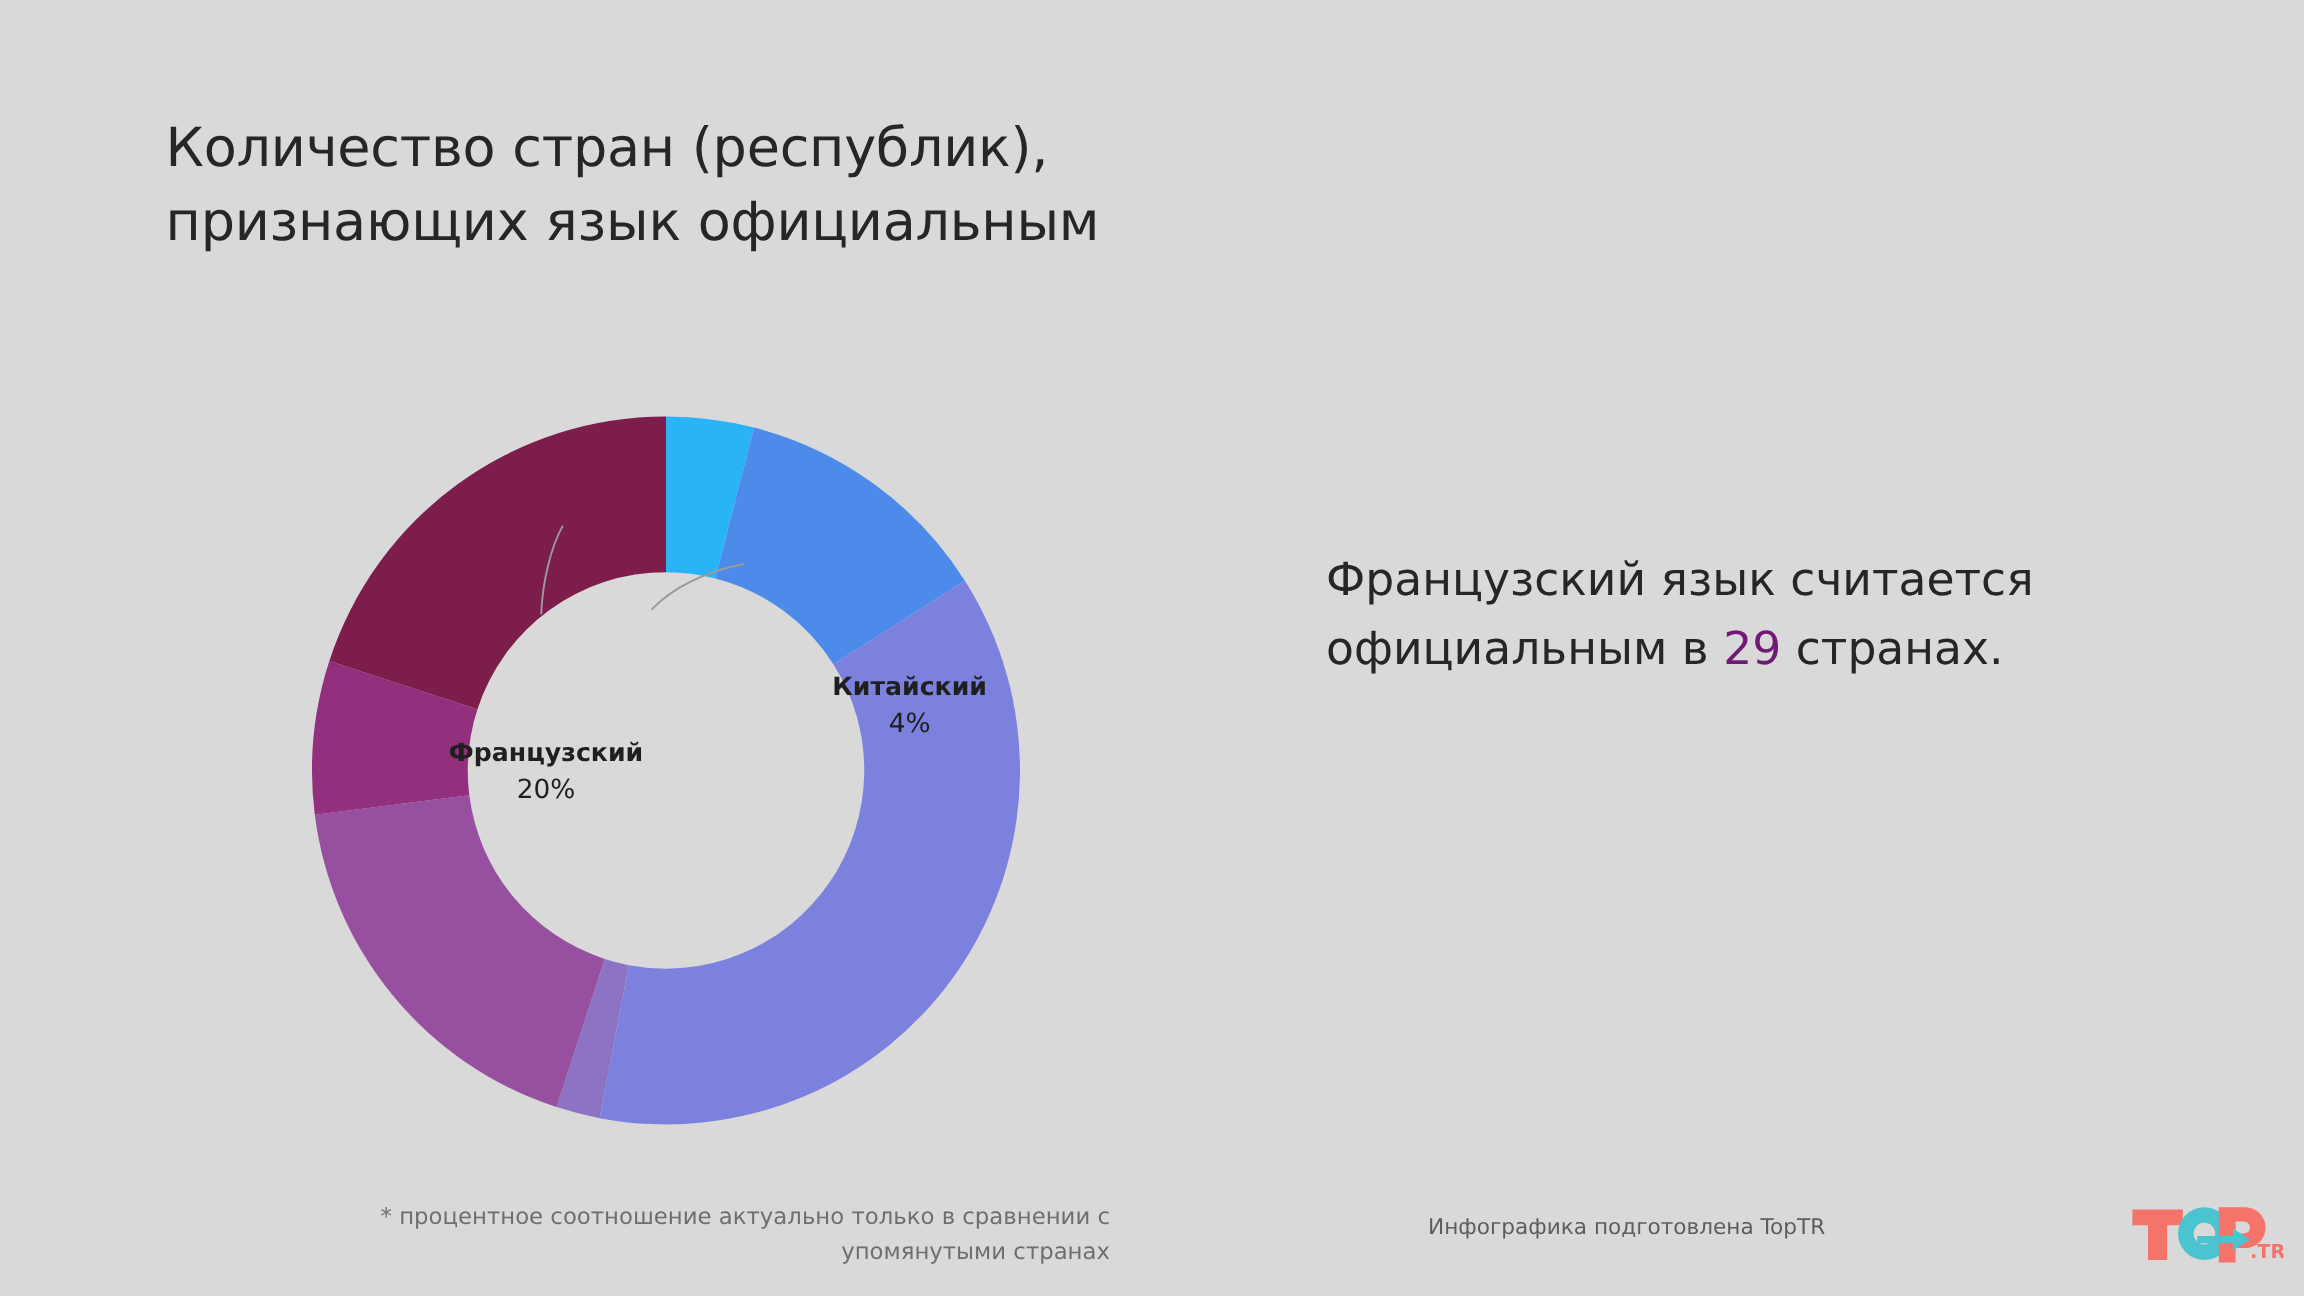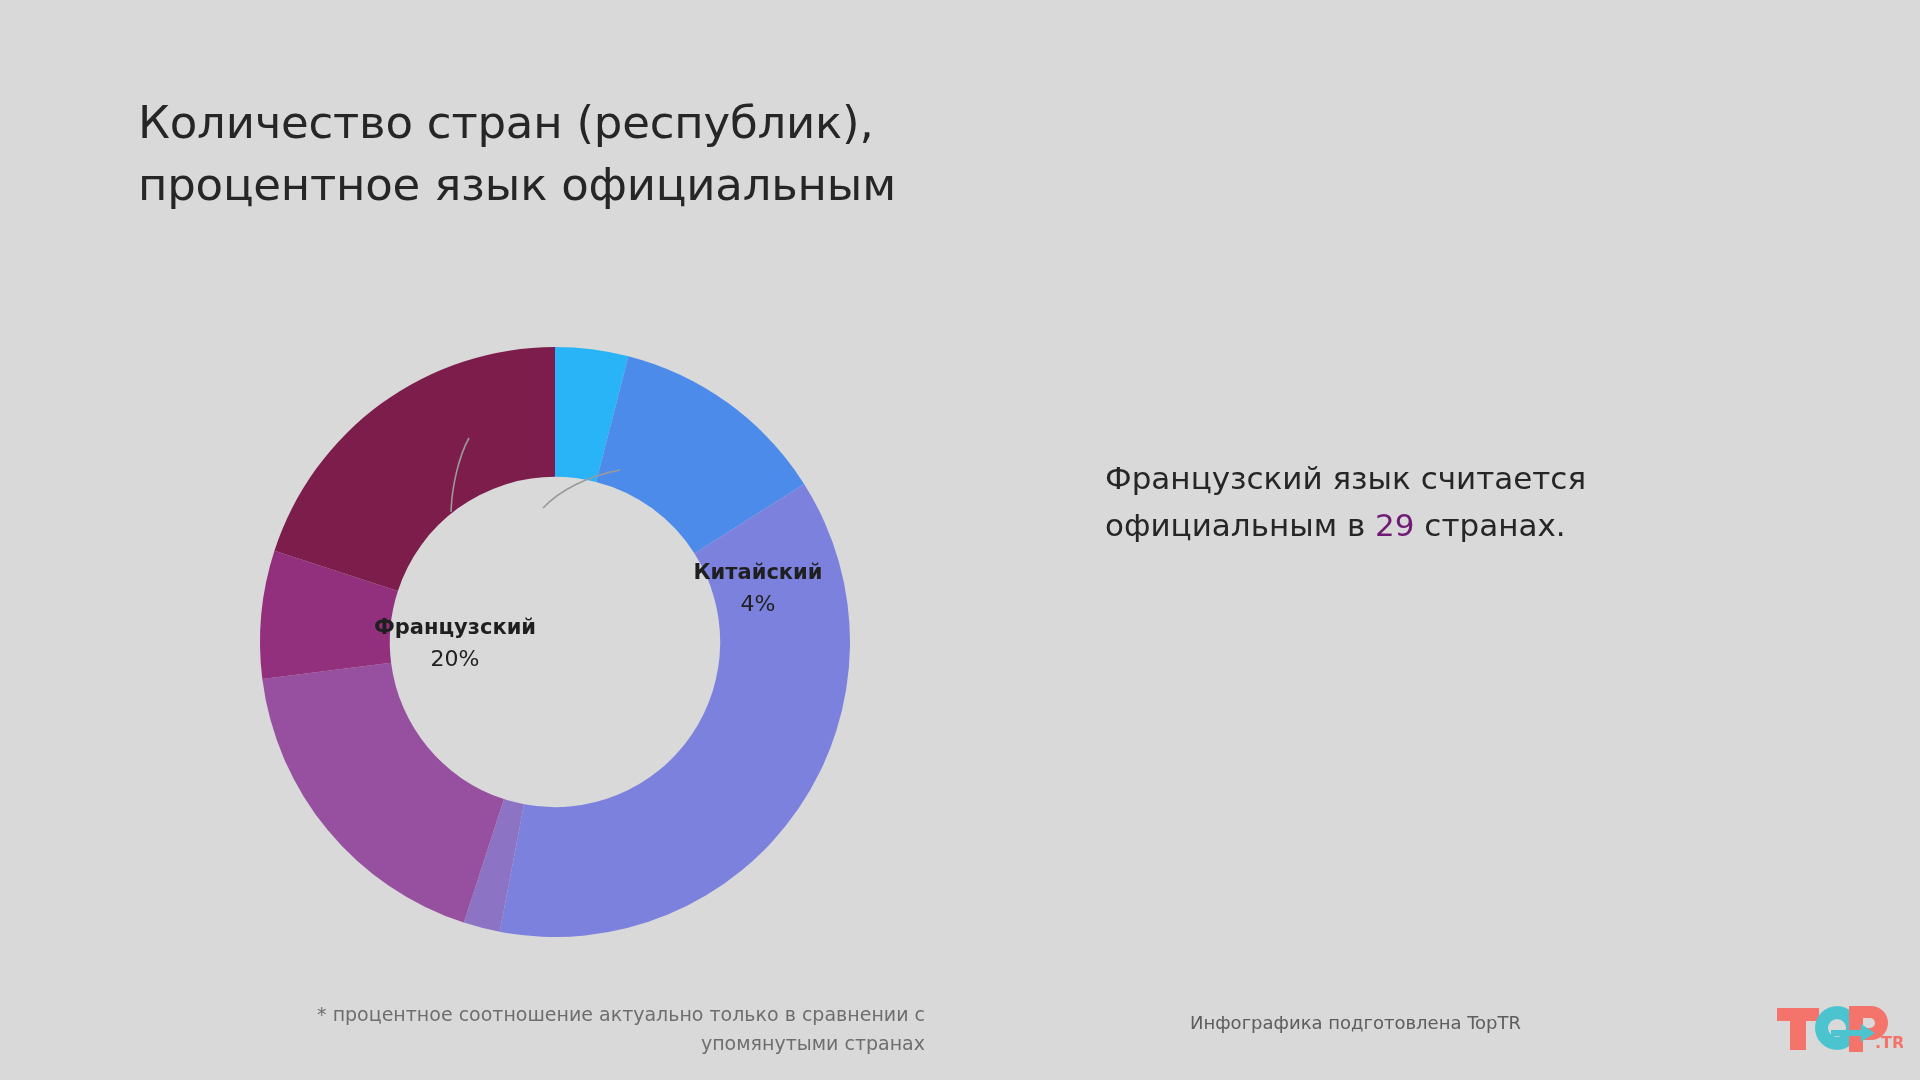--- a/index.html
+++ b/index.html
@@ -39,21 +39,21 @@
   .slice-label .nm{ display:block; }
 
   #lbl-chinese { left:498px; top:278px;  width:220px;text-align:center; }
   #lbl-spanish { left:630px; top:350px;  width:220px; }
   #lbl-russian { left:75px;  top:582px;  width:200px; }
   #lbl-french  { left:190px; top:333px;  width:230px; }
 
   
   #callout{
     position:absolute; left:1105px; top:455px; width:760px;
-    font-size:31px; line-height:1.5;
+    font-size:38px; line-height:1.5;
     color:#262626; text-align:left;
   }
   #callout .hl{ color:#701a75; }
 
   
   #footnote{
     position:absolute; left:205px; top:1000px; width:720px;
     text-align:right;
     font-size:19px; line-height:1.55;
     color:#6e6e6e;
@@ -66,21 +66,21 @@
   }
   #logo{ position:absolute; left:1775px; top:1000px; width:128px; height:60px; }
 </style>
 </head>
 <body>
 
 <div id="stage">
 
   <div id="title">
     <span class="l">Количество стран (республик),</span>
-    <span class="l">процентное язык официальным</span>
+    <span class="l">признающих язык официальным</span>
   </div>
 
   <div id="chart-area">
     <svg id="donut-svg" width="840" height="720" viewBox="0 0 840 720">
       <g id="slices">
           <path d="M 405 67 A 295 295 0 0 1 478.3635167136322 76.26796746705384 L 446.08356935963405 201.99006178155014 A 165.20000000000002 165.20000000000002 0 0 0 405 196.79999999999998 Z" fill="#29b4f7"></path>
           <path d="M 478.3635167136322 76.26796746705384 A 295 295 0 0 1 654.0767380230945 203.93109548119602 L 544.4829732929329 273.48141346946977 A 165.20000000000002 165.20000000000002 0 0 0 446.08356935963405 201.99006178155014 Z" fill="#4d8bea"></path>
           <path d="M 654.0767380230945 203.93109548119602 A 295 295 0 0 1 349.7225121972113 651.7747389649631 L 374.04460683043834 524.2738538203794 A 165.20000000000002 165.20000000000002 0 0 0 544.4829732929329 273.48141346946977 Z" fill="#7b81dd"></path>
           <path d="M 349.7225121972113 651.7747389649631 A 295 295 0 0 1 313.83998665939066 642.5616723070704 L 353.95039252925875 519.1145364919594 A 165.20000000000002 165.20000000000002 0 0 0 374.04460683043834 524.2738538203794 Z" fill="#8d73c4"></path>
           <path d="M 313.83998665939066 642.5616723070704 A 295 295 0 0 1 112.32616311222904 398.9733039014698 L 241.10265134284825 382.7050501848231 A 165.20000000000002 165.20000000000002 0 0 0 353.95039252925875 519.1145364919594 Z" fill="#96509f"></path>

